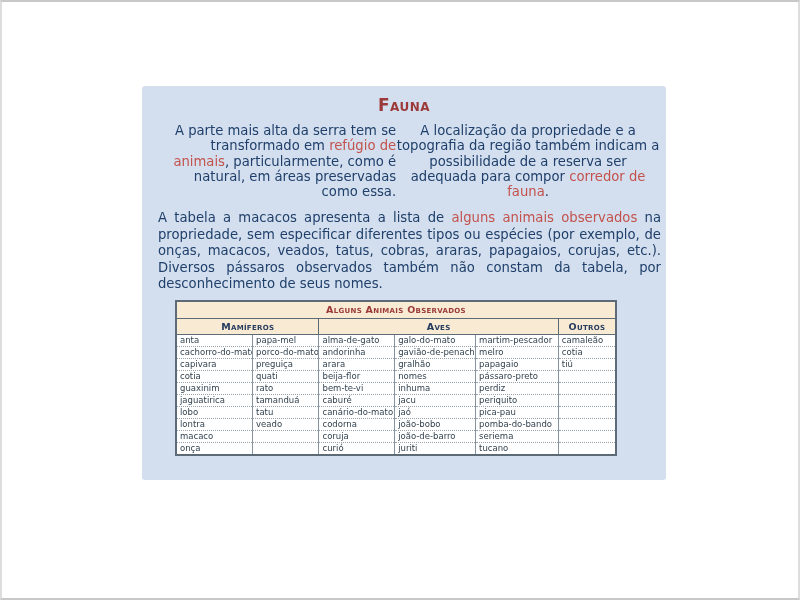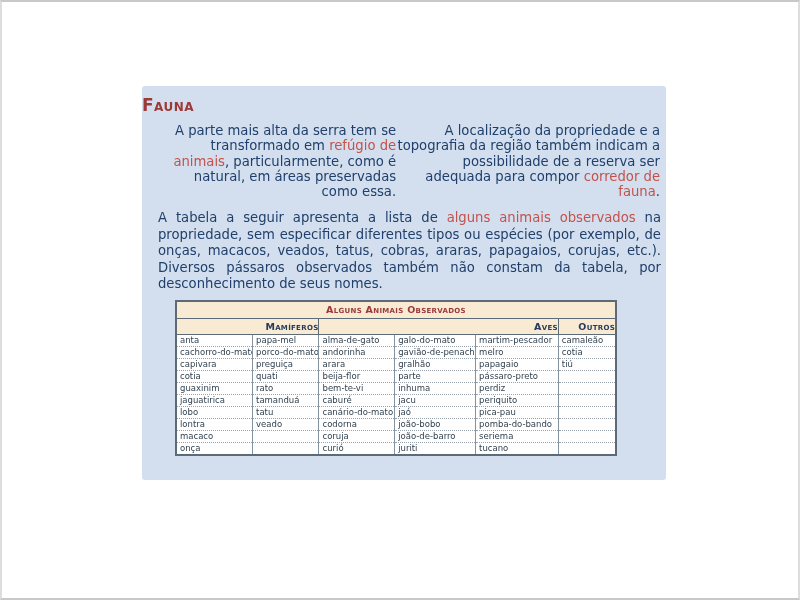--- a/index.html
+++ b/index.html
@@ -10,52 +10,52 @@
     box-sizing:border-box;
     border:2px solid #dddddd;
     border-top:2px solid #c8c8c8;
     border-bottom:2px solid #c8c8c8;
   }
   .panel{
     position:absolute;left:140px;top:84px;width:524px;height:394px;
     background:#d3dfee;border-radius:3px;
   }
   .title{
-    margin:9px 0 0 0;text-align:left;
+    margin:9px 0 0 0;text-align:center;
     font-size:17px;font-weight:bold;
     font-variant:small-caps;letter-spacing:0.5px;
     color:#9b3a38;
   }
   .two-col{
     display:flex;margin-top:8px;padding:0 6px 0 28px;
     font-size:13.2px;line-height:15.3px;color:#20406b;
   }
   .col-left{width:228px;text-align:right;}
-  .col-right{width:266px;margin-left:14px;text-align:right;}
+  .col-right{width:266px;margin-left:14px;text-align:center;}
   .red{color:#c3524c;}
   .body-par{
     margin:11px 0 0 0;padding:0 5px 0 16px;
     text-align:justify;
     font-size:13.2px;line-height:16.4px;color:#20406b;
   }
   .table-wrap{margin:7px 0 0 33px;width:442px;}
   table{
     width:100%;border-collapse:collapse;table-layout:fixed;
     background:#ffffff;border:2px solid #5d6b77;
   }
   th.caption-cell{
     height:16px;background:#f8ead3;color:#9b3a38;
     font-size:9.5px;font-weight:bold;font-variant:small-caps;
     letter-spacing:0.3px;text-align:center;
     border-bottom:1px solid #5d6b77;padding:0;
   }
   th.group-cell{
     height:15px;background:#f8ead3;color:#253c5f;
     font-size:9.5px;font-weight:bold;font-variant:small-caps;
-    letter-spacing:0.3px;text-align:right;
+    letter-spacing:0.3px;text-align:center;
     border-bottom:1px solid #5d6b77;border-left:1px solid #5d6b77;
     padding:0;
   }
   th.group-cell:first-child{border-left:none;}
   td{
     height:11px;font-size:8.5px;line-height:10px;color:#33424f;
     padding:0 2px 0 3px;white-space:nowrap;overflow:hidden;
     border-left:1px solid #8593a0;
     border-top:1px dotted #98a3ad;
     vertical-align:middle;
@@ -70,21 +70,21 @@
 
 <div class="panel">
 
   <h1 class="title">Fauna</h1>
 
   <div class="two-col">
     <p class="col-left" style="margin:0"><span>A parte mais alta da serra tem se transformado em </span><span class="red">refúgio de animais</span><span>, particularmente, como é natural, em áreas preservadas como essa.</span></p>
     <p class="col-right" style="margin:0"><span>A localização da propriedade e a topografia da região também indicam a possibilidade de a reserva ser adequada para compor </span><span class="red">corredor de fauna</span><span>.</span></p>
   </div>
 
-  <p class="body-par"><span>A tabela a seguir apresenta a lista de </span><span class="red">alguns animais observados</span><span> na propriedade, sem especificar diferentes tipos ou espécies (por exemplo, de onças, macacos, veados, tatus, cobras, araras, papagaios, corujas, etc.). Diversos pássaros observados também não constam da tabela, por desconhecimento de seus nomes.</span></p>
+  <p class="body-par"><span>A tabela a macacos apresenta a lista de </span><span class="red">alguns animais observados</span><span> na propriedade, sem especificar diferentes tipos ou espécies (por exemplo, de onças, macacos, veados, tatus, cobras, araras, papagaios, corujas, etc.). Diversos pássaros observados também não constam da tabela, por desconhecimento de seus nomes.</span></p>
 
   <div class="table-wrap">
     <table>
       <colgroup>
         <col class="c1">
           <col class="c2">
           <col class="c3">
         <col class="c4">
           <col class="c5">
           <col class="c6">
@@ -121,21 +121,21 @@
             <td>preguiça</td>
             <td>arara</td>
             <td>gralhão</td>
             <td>papagaio</td>
             <td>tiú</td>
           </tr>
           <tr>
             <td>cotia</td>
             <td>quati</td>
             <td>beija-flor</td>
-            <td>parte</td>
+            <td>nomes</td>
             <td>pássaro-preto</td>
             <td></td>
           </tr>
           <tr>
             <td>guaxinim</td>
             <td>rato</td>
             <td>bem-te-vi</td>
             <td>inhuma</td>
             <td>perdiz</td>
             <td></td>

